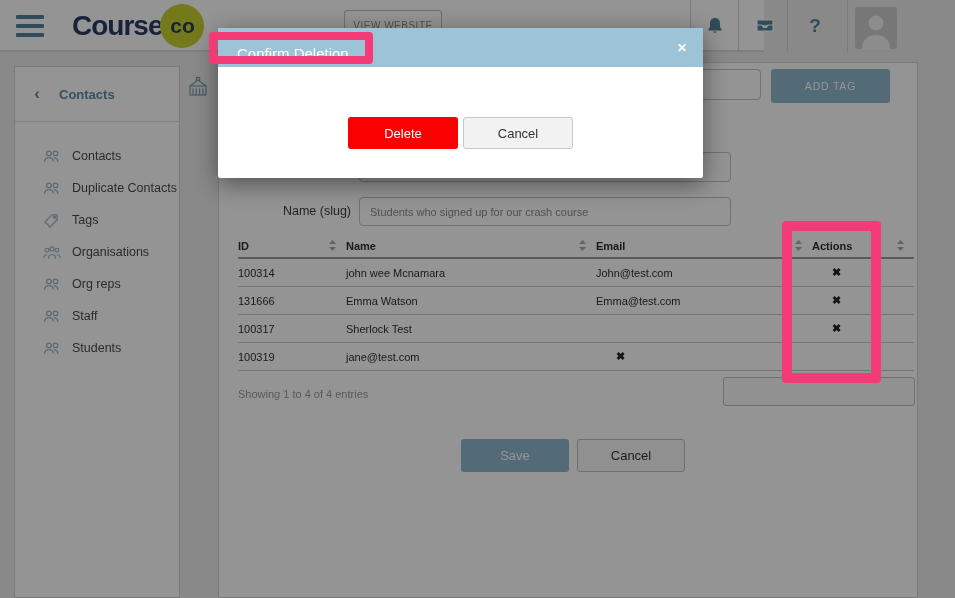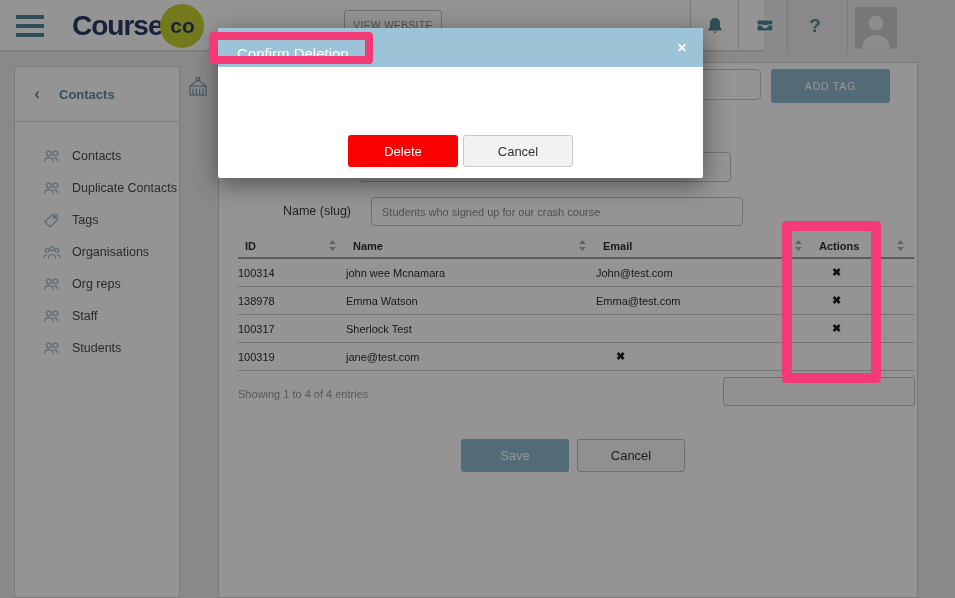--- a/index.html
+++ b/index.html
@@ -37,47 +37,47 @@
 
   
   .page-icon{position:absolute;left:187px;top:76px;z-index:1;}
 
   
   .main-card{position:absolute;left:218px;top:62px;width:700px;height:536px;background:#fff;border:1px solid #d2d2d2;z-index:1;}
   .quick-input{position:absolute;left:362px;top:6px;width:180px;height:31px;border:1px solid #c4c4c4;border-radius:4px;background:#fff;}
   .add-tag-btn{position:absolute;left:552px;top:6px;width:119px;height:34px;border:none;border-radius:3px;background:var(--button-blue);color:#fff;font-size:10.5px;letter-spacing:.8px;display:flex;align-items:center;justify-content:center;cursor:pointer;}
   .name-input{position:absolute;left:140px;top:89px;width:372px;height:30px;border:1px solid #c4c4c4;border-radius:4px;background:#fff;}
   .slug-label{position:absolute;left:20px;top:141px;width:112px;text-align:right;font-size:12.5px;color:#3c3c3c;}
-  .slug-input{position:absolute;left:140px;top:134px;width:372px;height:29px;border:1px solid #c4c4c4;border-radius:4px;background:#fff;font-family:"Liberation Sans",sans-serif;font-size:11px;color:#8a8a8a;padding:0 10px;margin-left:12px;}
+  .slug-input{position:absolute;left:140px;top:134px;width:372px;height:29px;border:1px solid #c4c4c4;border-radius:4px;background:#fff;font-family:"Liberation Sans",sans-serif;font-size:11px;color:#8a8a8a;padding:0 10px;}
 
   
   .tag-table{position:absolute;left:19px;top:172px;width:676px;}
   .t-head{display:grid;grid-template-columns:108px 250px 216px 102px;height:24px;border-bottom:2px solid #9e9e9e;}
-  .t-head .hc{display:flex;align-items:center;justify-content:space-between;padding-right:10px;font-size:11px;font-weight:bold;color:#2f2f2f;cursor:pointer;margin-left:7px;}
+  .t-head .hc{display:flex;align-items:center;justify-content:space-between;padding-right:10px;font-size:11px;font-weight:bold;color:#2f2f2f;cursor:pointer;}
   .t-row{display:grid;grid-template-columns:108px 250px 216px 102px;height:28px;border-bottom:1px solid #c9c9c9;}
   .t-row .c{display:flex;align-items:center;font-size:11px;color:#2f2f2f;}
   .c-action{padding-left:20px;}
   .del-x{font-size:11px;font-weight:bold;color:#222;cursor:pointer;}
   .showing{position:absolute;left:19px;top:325px;font-size:11px;color:#9a9a9a;}
   .pagination{position:absolute;left:504px;top:314px;height:29px;display:flex;border:1px solid #bdbdbd;border-radius:3px;overflow:hidden;background:#fafafa;}
   .pg-cell{display:flex;align-items:center;justify-content:center;font-size:12px;font-weight:bold;color:#5d5d5d;cursor:pointer;margin-top:39px;}
   .pg-prev{width:91px;border-right:1px solid #bdbdbd;}
   .pg-num{width:28px;border-right:1px solid #bdbdbd;color:#3c3c3c;}
   .pg-next{width:71px;}
   .save-btn{position:absolute;left:242px;top:376px;width:108px;height:33px;border:none;border-radius:3px;background:var(--button-blue);color:#fff;font-size:13px;cursor:pointer;}
   .cancel-btn{position:absolute;left:358px;top:376px;width:108px;height:33px;border:1px solid #bdbdbd;border-radius:3px;background:#f8f8f8;color:#333;font-size:13px;cursor:pointer;}
 
   
   .overlay{position:absolute;inset:0;background:rgba(0,0,0,0.42);z-index:10;}
   .modal{position:absolute;left:218px;top:28px;width:485px;height:150px;background:#fff;border-radius:2px;box-shadow:0 6px 24px rgba(0,0,0,.45);z-index:20;}
   .modal-head{height:39px;background:var(--accent-blue);display:flex;align-items:center;justify-content:space-between;padding:0 16px 0 19px;border-radius:2px 2px 0 0;}
   .modal-title{font-size:15px;color:#fff;margin-top:11px;}
   .modal-close{font-size:12px;font-weight:bold;color:#fff;cursor:pointer;}
   .modal-msg{position:absolute;left:28px;top:74px;font-size:13.5px;color:#333;}
-  .modal-btns{position:absolute;left:0;bottom:11px;width:100%;display:flex;justify-content:center;gap:5px;}
+  .modal-btns{position:absolute;left:0;bottom:29px;width:100%;display:flex;justify-content:center;gap:5px;}
   .m-delete{width:110px;height:32px;border:none;border-radius:3px;background:var(--accent-red);color:#fff;font-size:13px;cursor:pointer;}
   .m-cancel{width:110px;height:32px;border:1px solid #c8c8c8;border-radius:3px;background:#f2f2f2;color:#333;font-size:13px;cursor:pointer;}
 
   
   .anno{position:absolute;border:8px solid var(--annotation-pink);border-radius:4px;z-index:30;pointer-events:none;}
   .anno-title{left:209px;top:32px;width:164px;height:32px;}
   .anno-actions{left:782px;top:221px;width:99px;height:162px;border-width:10px;}
 </style>
 </head>
 <body>
@@ -263,21 +263,21 @@
 
       <div class="t-row">
         <div class="c">100314</div>
         <div class="c">john wee Mcnamara</div>
         <div class="c">John@test.com</div>
         <div class="c c-action">
             <span class="del-x">✖</span>
           </div>
       </div>
       <div class="t-row">
-        <div class="c">138978</div>
+        <div class="c">131666</div>
         <div class="c">Emma Watson</div>
         <div class="c">Emma@test.com</div>
         <div class="c c-action">
             <span class="del-x">✖</span>
           </div>
       </div>
       <div class="t-row">
         <div class="c">100317</div>
         <div class="c">Sherlock Test</div>
         <div class="c"></div>

